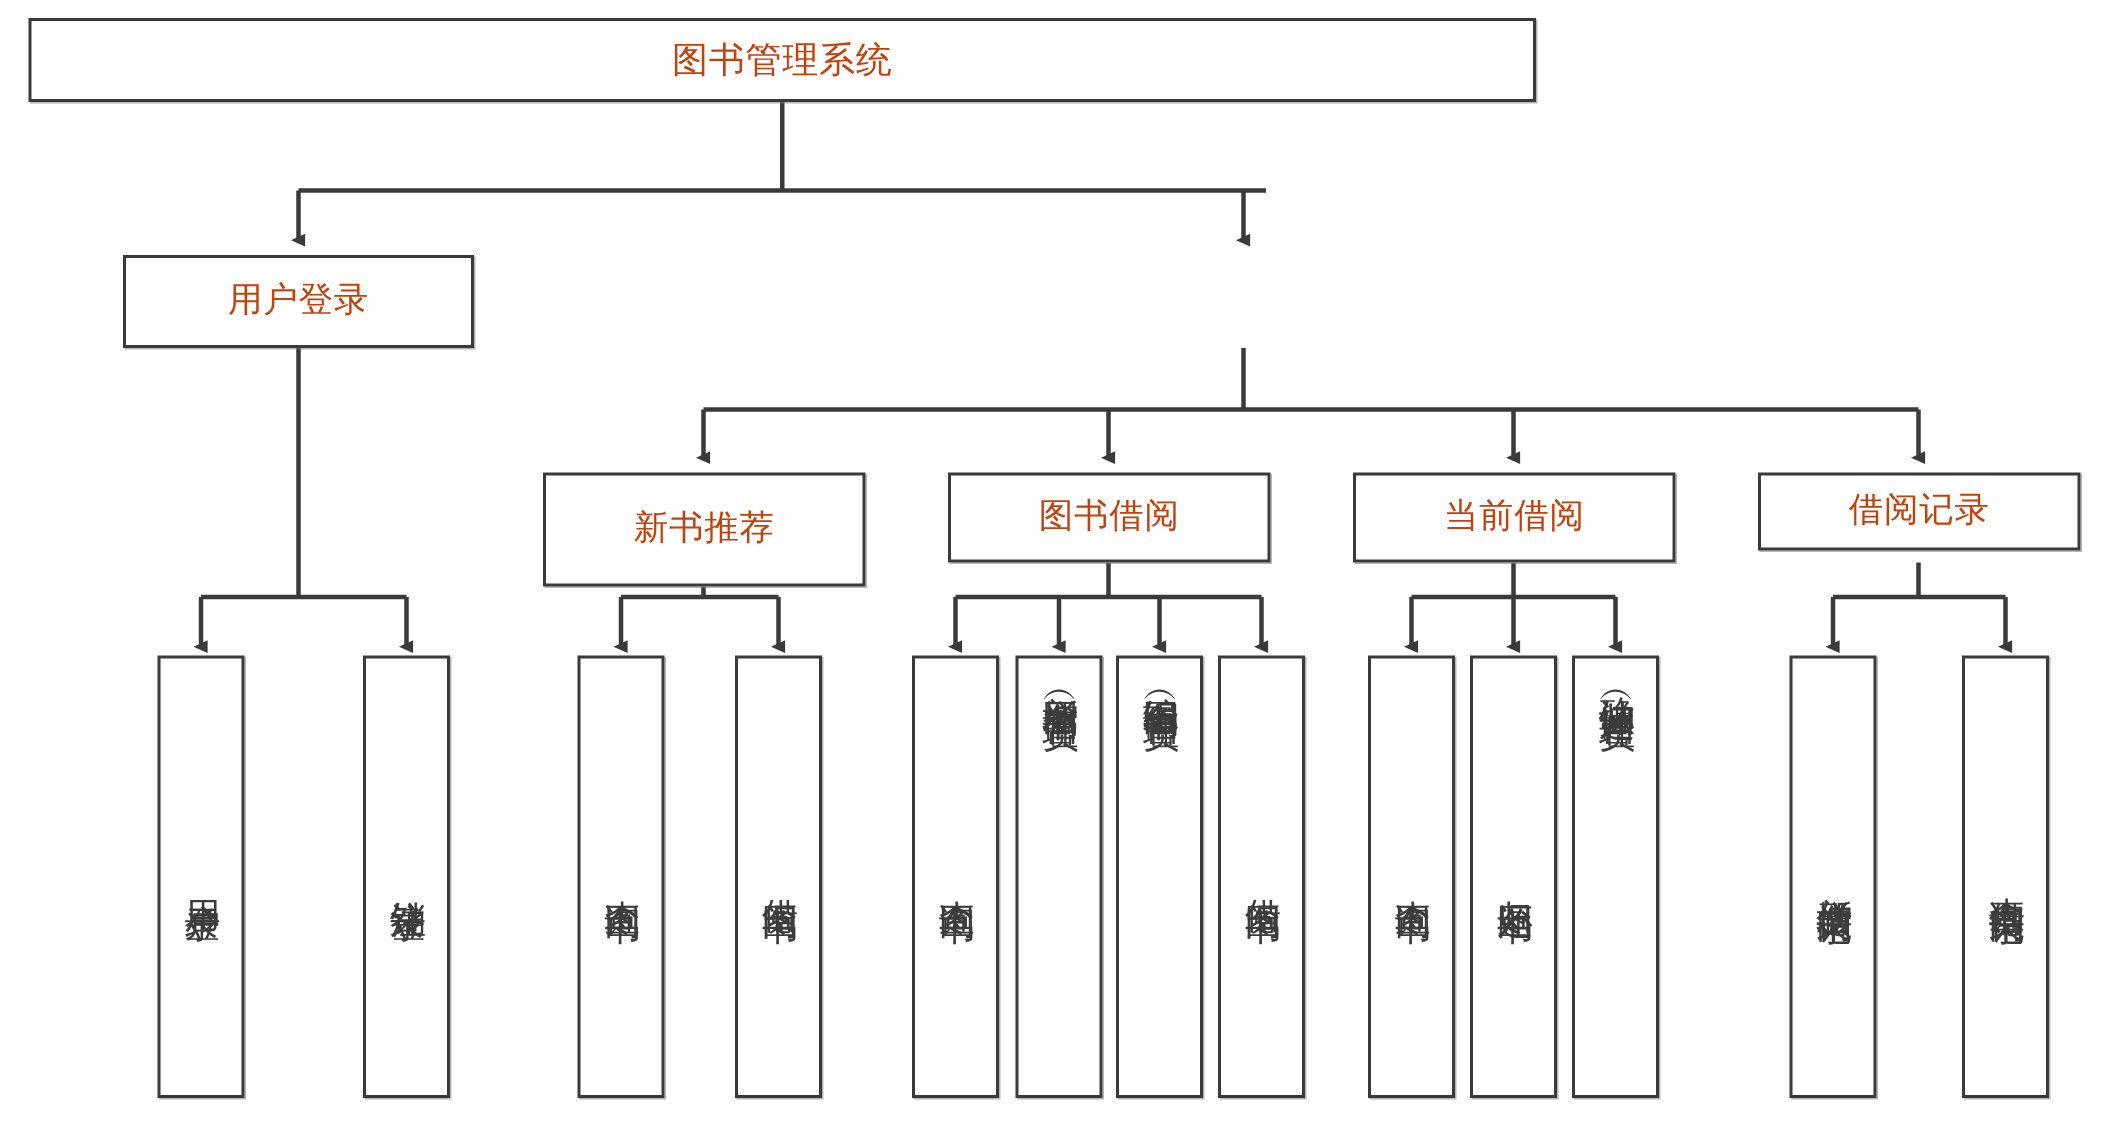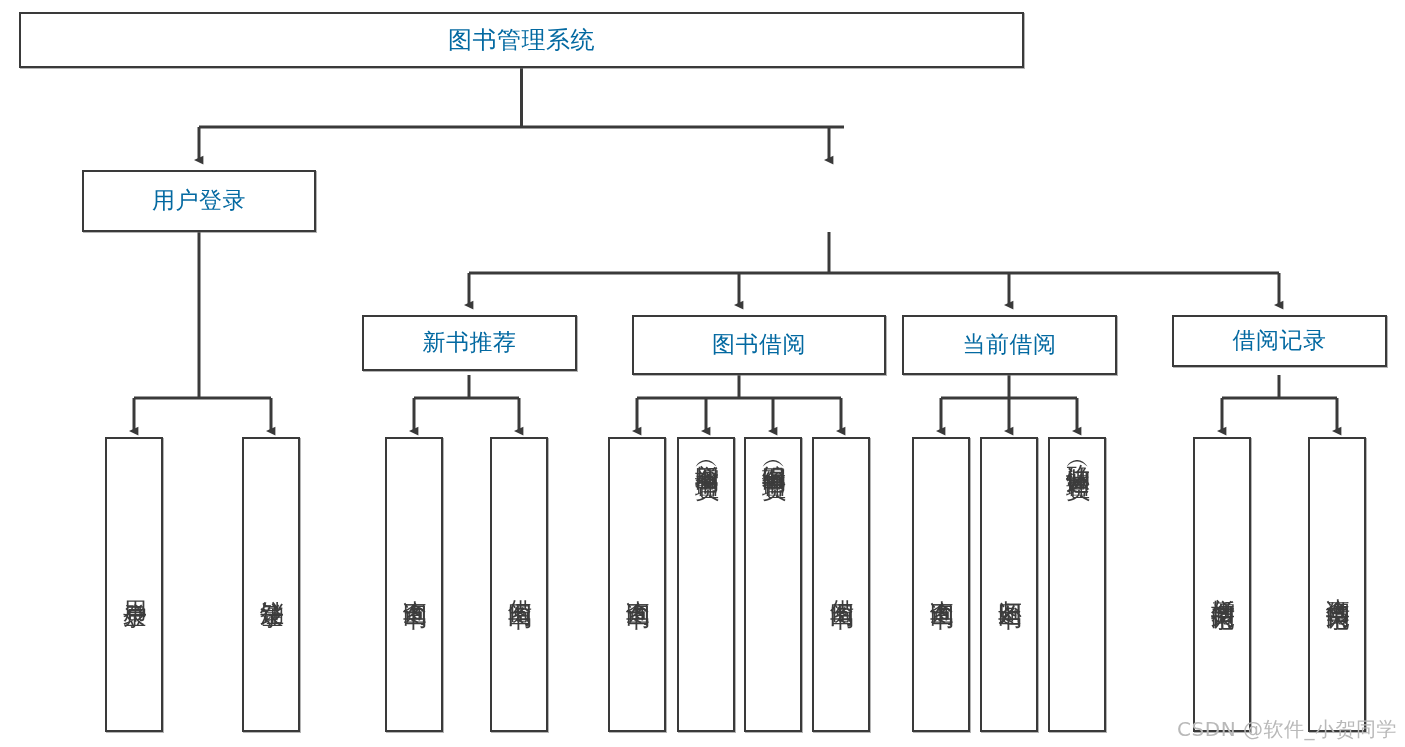--- a/index.html
+++ b/index.html
@@ -34,21 +34,21 @@
     display: flex;
     align-items: center;
     justify-content: center;
     color: #3c3c3c;
     box-shadow: 1px 1px 0 rgba(120,120,120,0.55);
   }
   .node-label {
     display: block;
     text-align: center;
     letter-spacing: 0.5px;
-    color: #0369a1;
+    color: #c2410c;
   }
   
   .node.horiz .node-label {
     font-size: 23px;
     line-height: 1.1;
     white-space: nowrap;
   }
   .node.root .node-label {
     font-size: 24px;
   }
@@ -138,24 +138,24 @@
   </svg>
 
   <div class="node horiz root" style="left:19px; top:12px; width:1005px; height:56px;">
     <span class="node-label">图书管理系统</span>
   </div>
 
   <div class="node horiz" style="left:82px; top:170px; width:234px; height:62px;">
     <span class="node-label">用户登录</span>
   </div>
 
-  <div class="node horiz" style="left:362px; top:315px; width:215px; height:56px;">
+  <div class="node horiz" style="left:362px; top:315px; width:215px; height:76px;">
     <span class="node-label">新书推荐</span>
   </div>
-  <div class="node horiz" style="left:632px; top:315px; width:254px; height:60px;">
+  <div class="node horiz" style="left:632px; top:315px; width:215px; height:60px;">
     <span class="node-label">图书借阅</span>
   </div>
   <div class="node horiz" style="left:902px; top:315px; width:215px; height:60px;">
     <span class="node-label">当前借阅</span>
   </div>
   <div class="node horiz" style="left:1172px; top:315px; width:215px; height:52px;">
     <span class="node-label">借阅记录</span>
   </div>
 
   <div class="node vert centered" style="left:105px; top:437px; width:58px; height:295px;">
@@ -195,15 +195,14 @@
     <span class="node-label">确认归还（管理员）</span>
   </div>
 
   <div class="node vert centered" style="left:1193px; top:437px; width:58px; height:295px;">
     <span class="node-label">新增借阅记录</span>
   </div>
   <div class="node vert centered" style="left:1308px; top:437px; width:58px; height:295px;">
     <span class="node-label">查询借阅记录</span>
   </div>
 
-  <div class="watermark">CSDN @软件_小贺同学</div>
 
 </div>
 
 </body></html>

